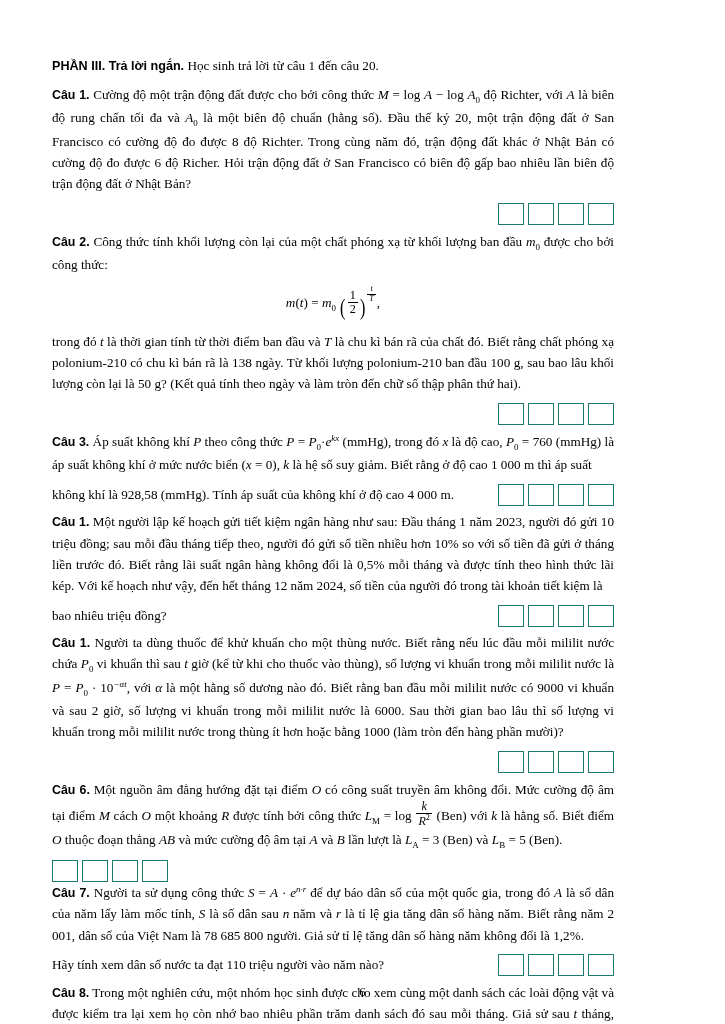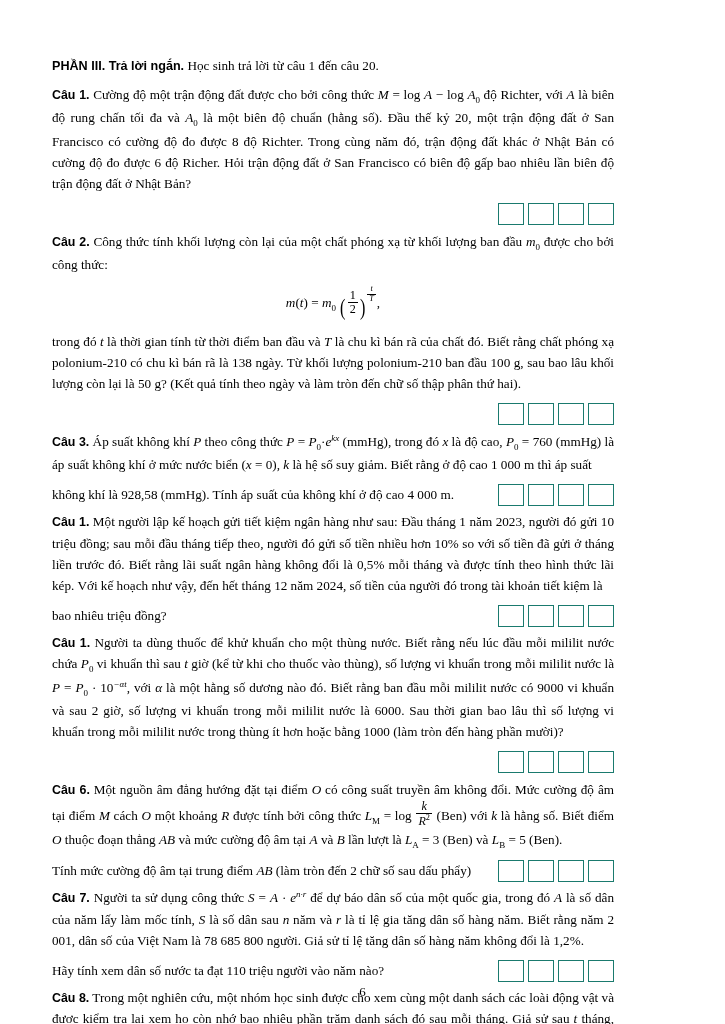--- a/index.html
+++ b/index.html
@@ -183,21 +183,20 @@
     <div class="abox"></div>
     <div class="abox"></div>
     <div class="abox"></div>
   </div>
 
   <div class="q">
     <span class="qnum">Câu 6.</span>
     <span>Một nguồn âm đẳng hướng đặt tại điểm <span class="mi">O</span> có công suất truyền âm không đổi. Mức cường độ âm tại điểm <span class="mi">M</span> cách <span class="mi">O</span> một khoảng <span class="mi">R</span> được tính bởi công thức <span class="mi">L</span><span class="sub">M</span> <span class="mn">=</span> <span class="mrm">log</span> <span class="frac"><span class="num mi">k</span><span class="den"><span class="mi">R</span><span class="sup-rm">2</span></span></span> (Ben) với <span class="mi">k</span> là hằng số. Biết điểm <span class="mi">O</span> thuộc đoạn thẳng <span class="mi">AB</span> và mức cường độ âm tại <span class="mi">A</span> và <span class="mi">B</span> lần lượt là <span class="mi">L</span><span class="sub">A</span> <span class="mn">= 3</span> (Ben) và <span class="mi">L</span><span class="sub">B</span> <span class="mn">= 5</span> (Ben).</span>
   </div>
   <div class="line-with-boxes">
-    <div class="txt q" style="margin-bottom:6px;">Tính mức cường độ âm tại trung điểm <span class="mi">AB</span> (làm tròn đến 2 chữ số sau dấu phẩy)</div>
     <div class="boxes">
       <div class="abox"></div>
       <div class="abox"></div>
       <div class="abox"></div>
       <div class="abox"></div>
     </div>
   </div>
 
   <div class="q">
     <span class="qnum">Câu 7.</span>

